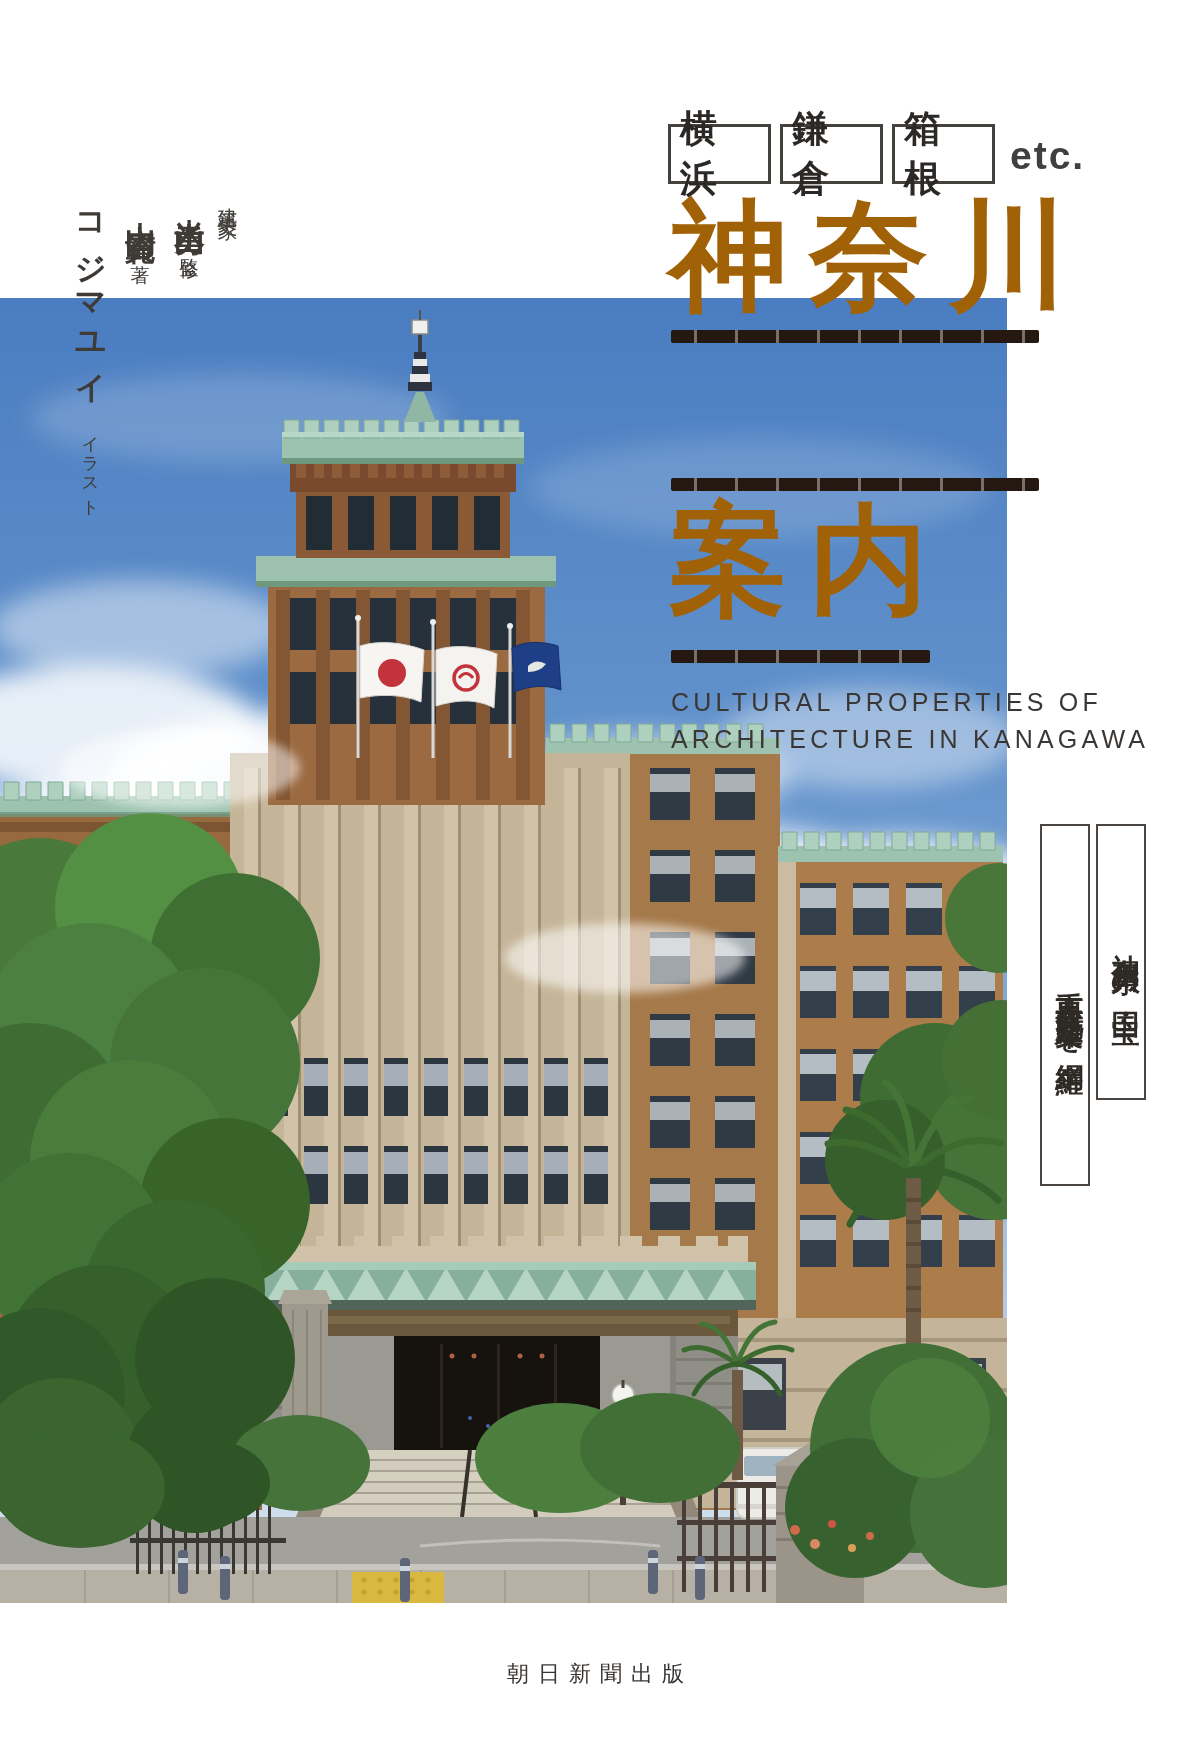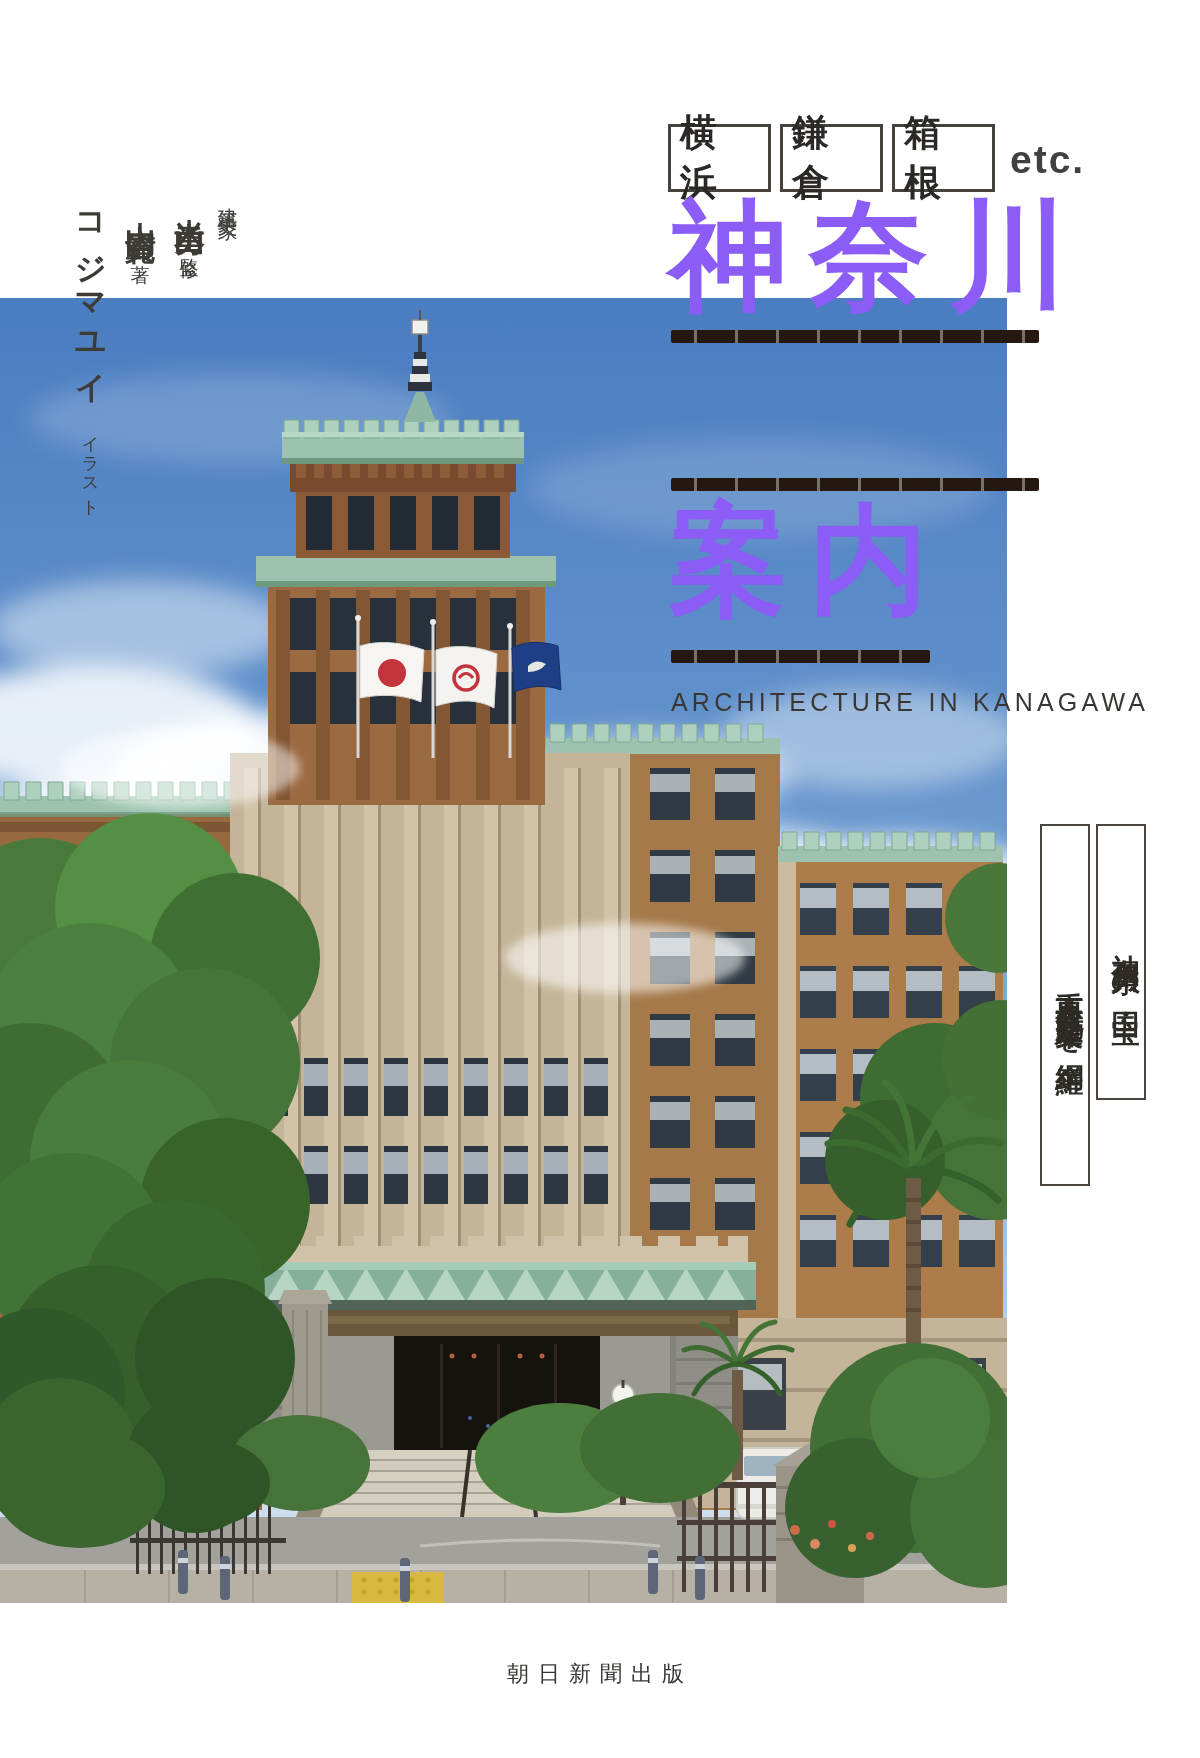--- a/index.html
+++ b/index.html
@@ -18,30 +18,30 @@
   .credit .small{font-size:19px;font-weight:500;letter-spacing:3px;display:inline-block;margin-top:20px;}
   .credit .tiny{font-size:17px;font-weight:500;letter-spacing:2px;display:inline-block;margin-top:16px;}
   .c-prof{left:215px;top:192px;font-size:20px;font-weight:500;letter-spacing:4px;color:#43403c;}
   .c-sup{left:168px;top:194px;}
   .c-auth{left:119px;top:197px;}
   .c-illus{left:69px;top:194px;}
 
   
   .tags{position:absolute;left:668px;top:124px;display:flex;align-items:center;}
   .tag{
-    width:103px;height:68px;border:3px solid #45413d;background:#fff;color:#2b2825;
+    width:103px;height:60px;border:3px solid #45413d;background:#fff;color:#2b2825;
     font-size:37px;font-weight:600;letter-spacing:9px;
     display:flex;align-items:center;justify-content:center;padding-left:9px;box-sizing:border-box;
     margin-right:9px;
   }
   .etc{font-size:39px;font-weight:600;color:#404040;letter-spacing:2px;margin-left:6px;margin-top:4px;}
 
   
   .title-row{
-    position:absolute;left:669px;color:#8b5cf6;font-weight:700;
+    position:absolute;left:669px;color:#a16207;font-weight:700;
     font-size:119px;line-height:1.05;letter-spacing:21px;white-space:nowrap;text-align:right;
   }
   .t1{top:194px}.t2{top:348px}.t3{top:498px}
   .tl{
     position:absolute;left:671px;height:13px;background-color:#241810;border-radius:2px;
     background-image:repeating-linear-gradient(90deg,rgba(255,255,255,0) 0 23px,rgba(255,255,255,.38) 23px 26px,rgba(255,255,255,0) 26px 41px);
   }
   .u1{top:330px;width:368px}.u2{top:478px;width:368px}.u3{top:650px;width:259px}
 
   
@@ -652,20 +652,21 @@
     <span class="etc">etc.</span>
   </div>
 
   <div class="title-row t1">神奈川</div>
   <div class="tl u1"></div>
   <div class="tl u2"></div>
   <div class="title-row t3">案内</div>
   <div class="tl u3"></div>
 
   <div class="sub">
+    <div>CULTURAL PROPERTIES OF</div>
     <div>ARCHITECTURE IN KANAGAWA</div>
   </div>
 
   <div class="vtext side-box sb-right">神奈川県の国宝・</div>
   <div class="vtext side-box sb-left">重要文化財建築を網羅</div>
 
   <div class="pub">朝日新聞出版</div>
 
 </div>
 

